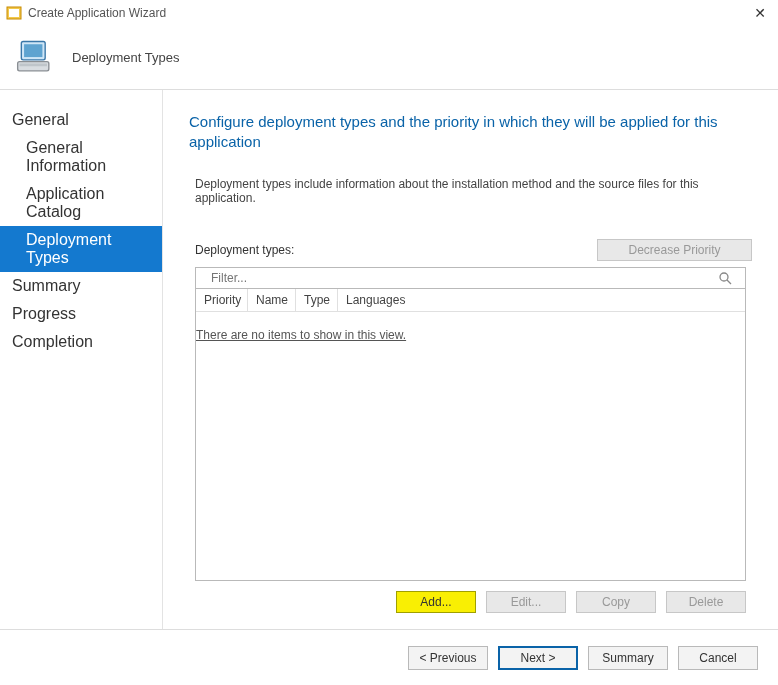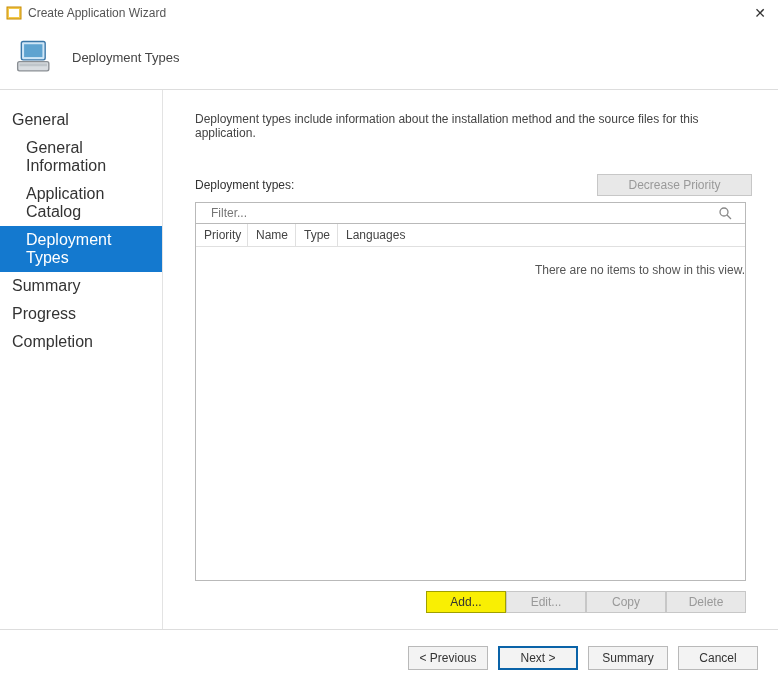--- a/index.html
+++ b/index.html
@@ -35,23 +35,23 @@
   .filter input { flex:1; border:none; outline:none; font-size:12px; color:#888; background:transparent; }
   .filter .mag { width:14px; height:14px; }
 
   .grid { margin:0 6px; border:1px solid #b9b9b9; border-top:none; flex:1; min-height:0; display:flex; flex-direction:column; background:#fff; }
   .ghead { display:flex; border-bottom:1px solid #e0e0e0; }
   .ghead .gh { padding:4px 8px; font-size:12px; color:#444; border-right:1px solid #e0e0e0; }
   .gh.priority { width:52px; }
   .gh.name { width:48px; }
   .gh.type { width:42px; }
   .gh.lang { flex:1; border-right:none; }
-  .empty { text-align:right; color:#555; font-size:12px; margin-top:16px; }
+  .empty { text-align:left; color:#555; font-size:12px; margin-top:16px;text-decoration:underline; }
 
-  .rowbtns { display:flex; justify-content:flex-end; gap:0; margin:10px 6px 0 6px; }
+  .rowbtns { display:flex; justify-content:flex-end; gap:10px; margin:10px 6px 0 6px; }
   .rowbtns .b { width:80px; height:22px; border:1px solid #c7c7c7; background:#e8e8e8; color:#999; font-size:12px; text-align:center; line-height:20px; }
   .rowbtns .b.add { background:#f9ef03; border:1px solid #a0a000; color:#333; }
 
   
   .footer { height:56px; border-top:1px solid #ddd; display:flex; align-items:center; justify-content:flex-end; padding:0 20px; gap:10px; }
   .fbtn { width:80px; height:24px; border:1px solid #b9b9b9; background:#f3f3f3; font-size:12px; text-align:center; line-height:22px; cursor:pointer; }
   .fbtn.next { border:2px solid #0a63a8; line-height:20px; }
 </style>
 </head>
 <body>
@@ -86,20 +86,21 @@
       <div class="item">General</div>
       <div class="item sub">General Information</div>
       <div class="item sub">Application Catalog</div>
       <div class="item sub sel">Deployment Types</div>
       <div class="item">Summary</div>
       <div class="item">Progress</div>
       <div class="item">Completion</div>
     </div>
 
     <div class="main">
+      <div class="heading">Configure deployment types and the priority in which they will be applied for this application</div>
       <div class="desc">Deployment types include information about the installation method and the source files for this application.</div>
 
       <div class="dtrow">
         <span class="lbl">Deployment types:</span>
         <div class="pbtn">Decrease Priority</div>
       </div>
 
       <div class="filter">
         <input type="text" placeholder="Filter..." style="">
         <span class="mag">

